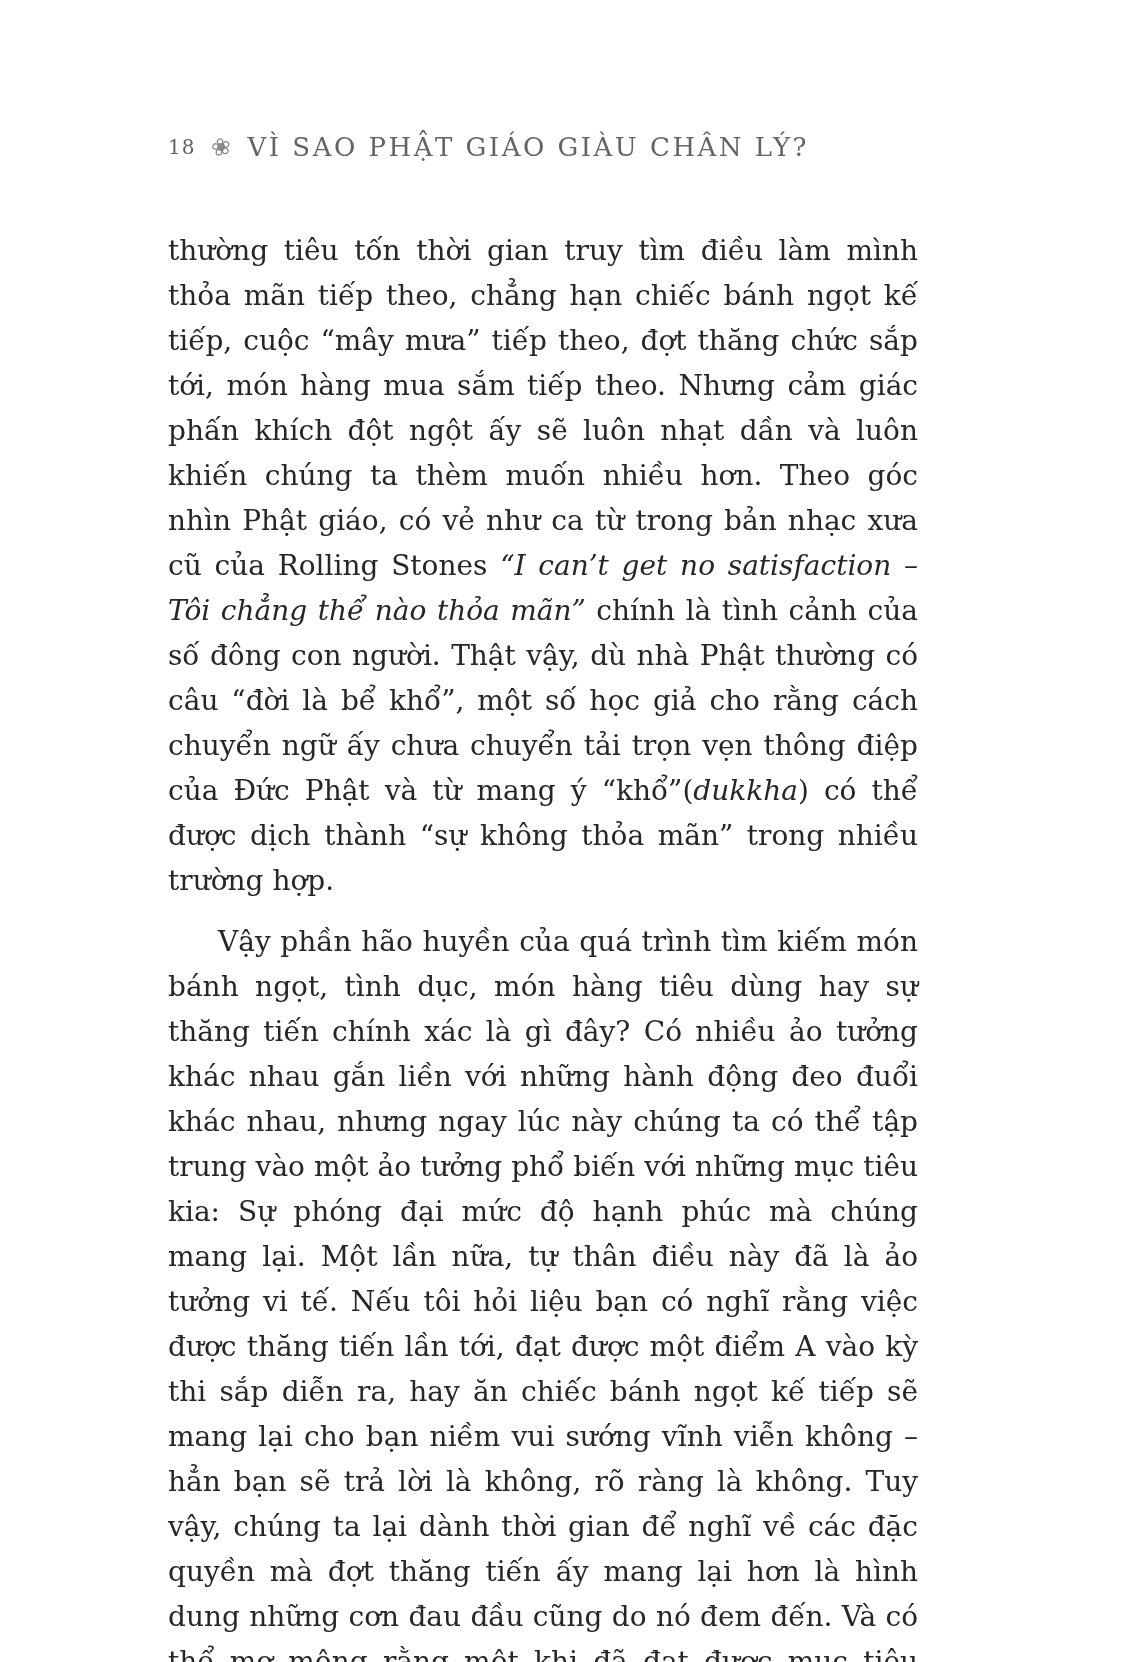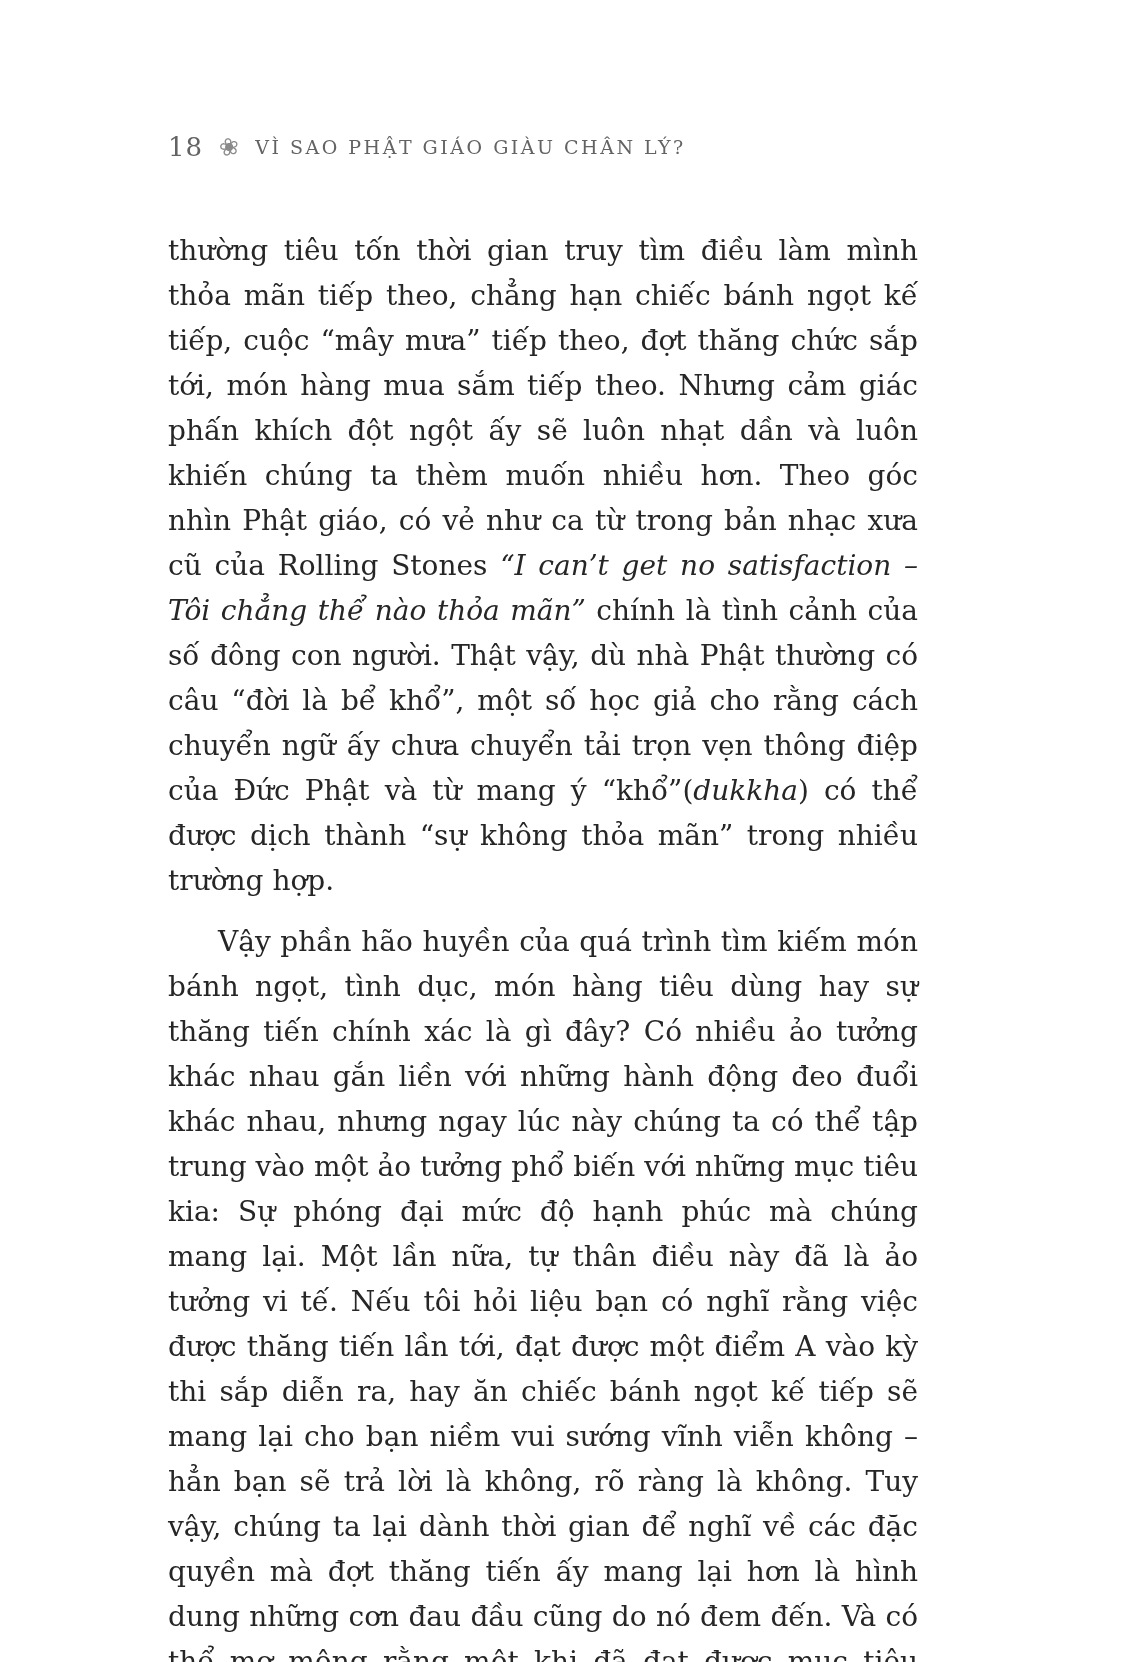--- a/index.html
+++ b/index.html
@@ -20,32 +20,32 @@
     position: absolute;
     top: 132px;
     left: 168px;
     width: 750px;
     display: flex;
     align-items: center;
     gap: 16px;
     color: #636363;
   }
   .page-number {
-    font-size: 26px;
+    font-size: 20px;
     letter-spacing: 1px;
   }
   .ornament {
     font-size: 24px;
     color: #8a8a8a;
     transform: rotate(-12deg);
     display: inline-block;
     line-height: 1;
   }
   .running-title {
-    font-size: 19px;
+    font-size: 26px;
     letter-spacing: 2.5px;
     white-space: nowrap;
   }
   .page-body {
     position: absolute;
     top: 212px;
     left: 168px;
     width: 750px;
     font-size: 28px;
     line-height: 45px;

